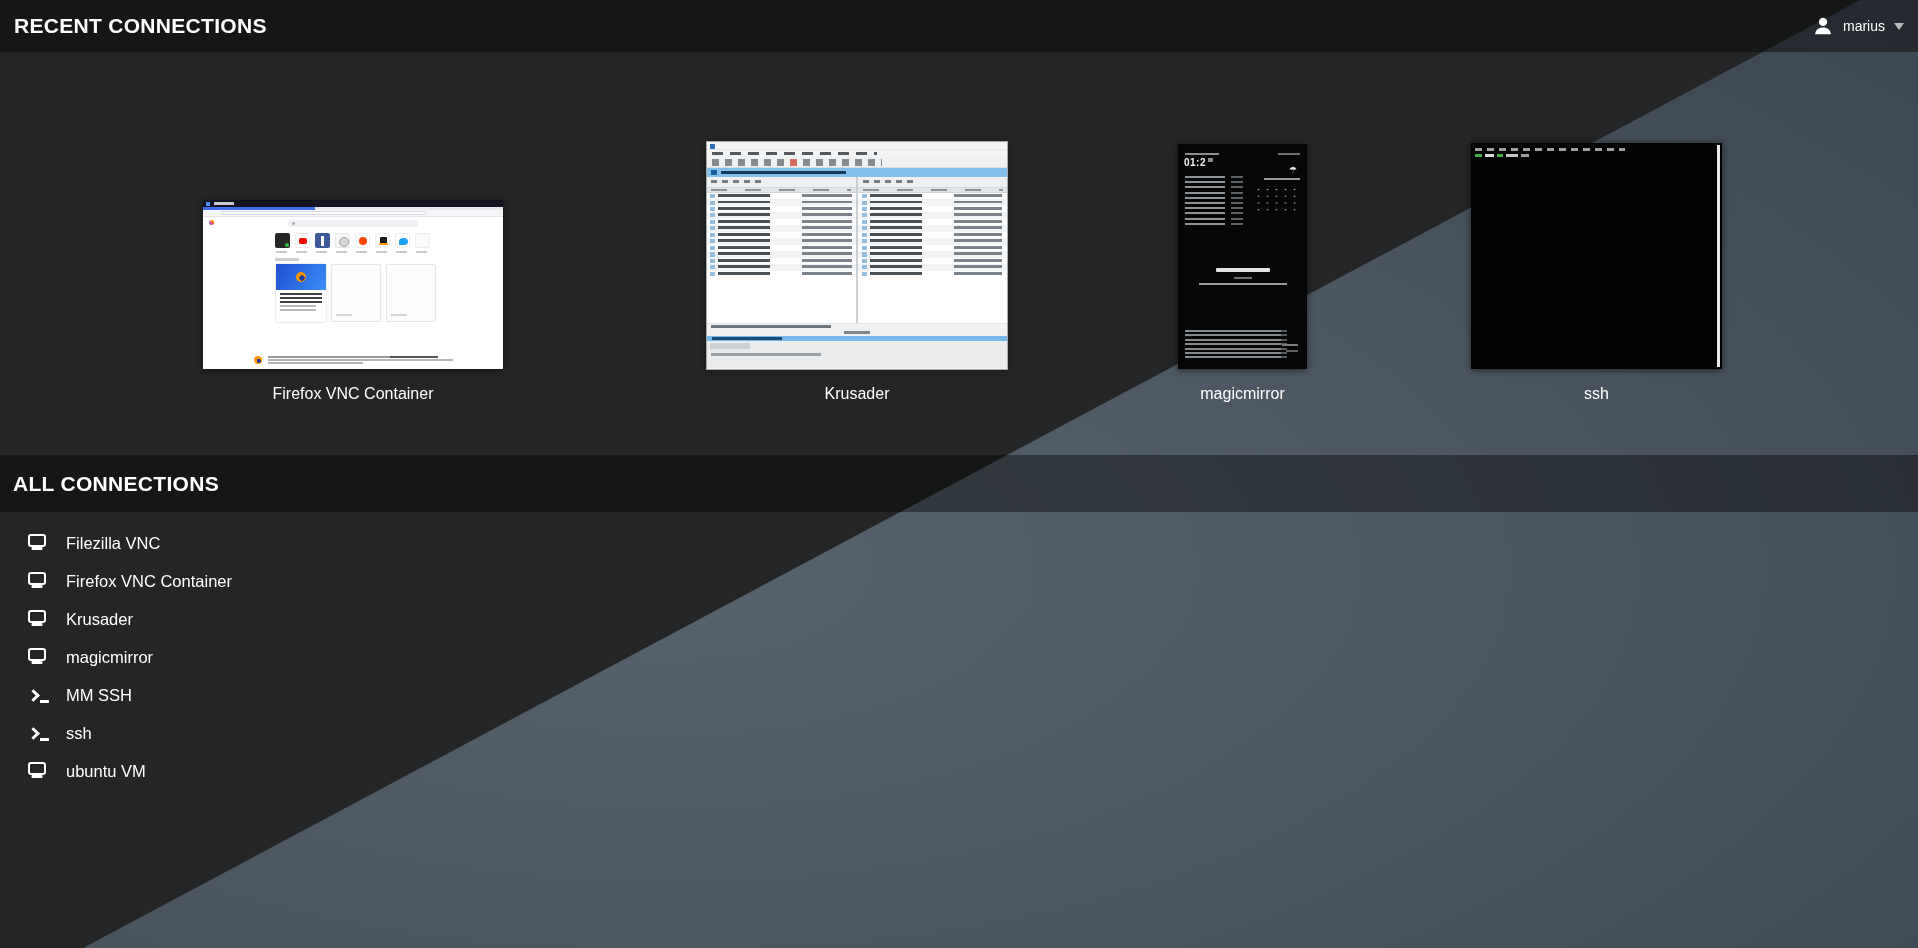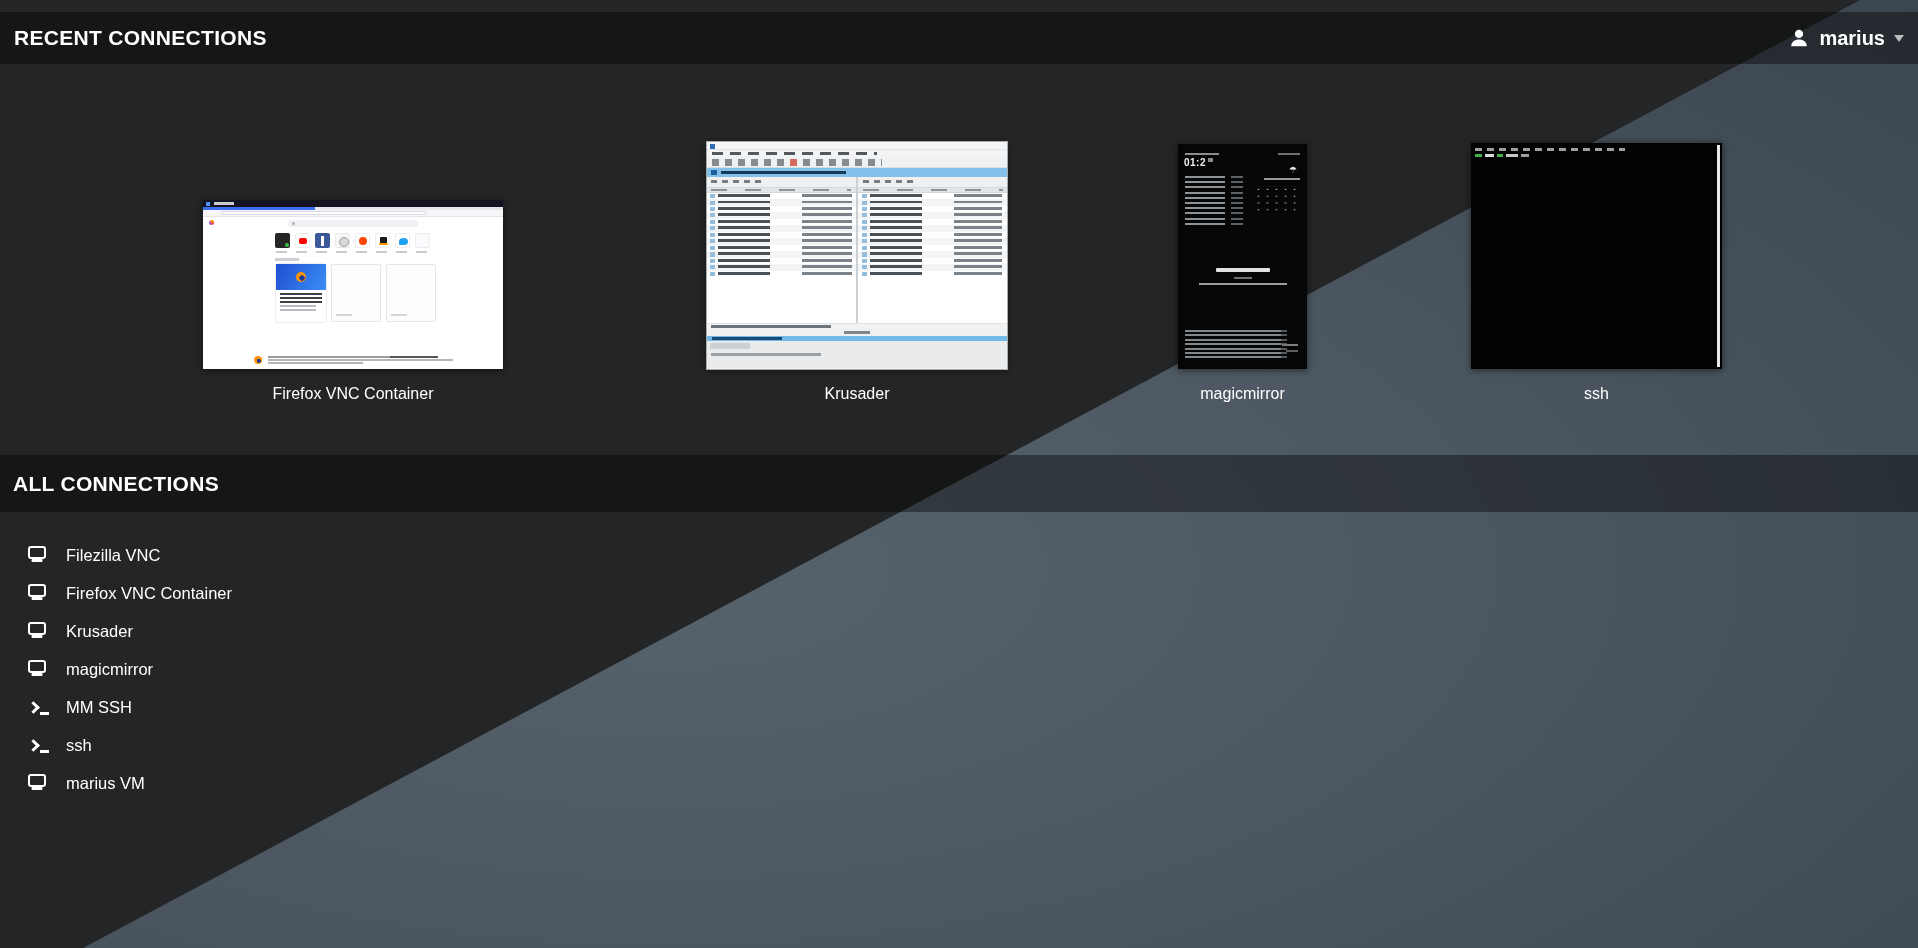--- a/index.html
+++ b/index.html
@@ -6,27 +6,27 @@
   html,body { width:1918px; height:948px; overflow:hidden; }
   body { position:relative; background:#242526; font-family:"Liberation Sans",sans-serif; }
   i,div,span { display:block; }
 
   
   .bg-slate { position:absolute; inset:0;
     background:radial-gradient(ellipse at 35% 60%, #57636c 0%, #4c5761 45%, #3c4650 100%);
     clip-path:polygon(96.98% 0, 100% 0, 100% 100%, 4.33% 100%); }
 
   
-  .top-bar { position:absolute; top:12px; left:0; right:0; height:52px;
+  .top-bar { position:absolute; top:0; left:0; right:0; height:52px;
     background:rgba(0,0,0,0.40); display:flex; align-items:center;
     justify-content:space-between; padding:0 14px; z-index:5; }
   .bar-title { font-size:21px; font-weight:bold; color:#fff; letter-spacing:.3px; }
   .user-menu { display:flex; align-items:center; gap:9px; cursor:pointer; }
   .user-icon { width:22px; height:22px; }
-  .user-name { font-size:20px; font-weight:bold; color:#fff; }
+  .user-name { font-size:14px; font-weight:normal; color:#fff; }
   .caret { width:0; height:0; border:5px solid transparent; border-top:7px solid #b9bcbe; margin-top:6px; }
 
   
   .recent { position:absolute; top:52px; left:0; right:0; height:403px; z-index:3; }
   .connection { position:absolute; bottom:52px; display:flex; flex-direction:column; align-items:center; cursor:pointer; }
   .c-ff  { left:203px;  width:300px; }
   .c-kru { left:707px;  width:300px; }
   .c-mm  { left:1178px; width:129px; }
   .c-ssh { left:1471px; width:251px; }
   .thumb { position:relative; overflow:hidden; box-shadow:0 1px 7px rgba(0,0,0,0.55); }
@@ -167,21 +167,21 @@
     border:1px solid rgba(255,255,255,0.14); display:flex; align-items:center;
     padding:0 10px; gap:9px; }
   .mag-icon { width:10px; height:10px; border:2px solid #94979a; border-radius:50%; position:relative; flex:none; }
   .mag-icon::after { content:''; position:absolute; width:2px; height:6px; background:#94979a;
     left:9px; top:8px; transform:rotate(-45deg); }
   .filter-input { flex:1; background:transparent; border:none; outline:none; color:#d5d7d9;
     font-size:15px; font-family:"Liberation Sans",sans-serif; }
   .filter-input::placeholder { color:#96999c; }
 
   
-  .conn-list { position:absolute; top:536px; left:0; list-style:none; z-index:4; }
+  .conn-list { position:absolute; top:524px; left:0; list-style:none; z-index:4; }
   .conn-item { height:38px; display:flex; align-items:center; padding:0 40px 0 28px; cursor:pointer; width:max-content; }
   .type-icon { width:21px; height:19px; position:relative; flex:none; }
   .monitor-icon { position:absolute; left:0; top:0; width:18px; height:13px;
     border:2.5px solid #fff; border-radius:3px; }
   .monitor-icon::after { content:''; position:absolute; left:50%; transform:translateX(-50%);
     bottom:-5.5px; width:11px; height:3px; background:#fff; border-radius:1px; }
   .terminal-icon { position:absolute; left:0; top:1px; width:21px; height:16px; }
   .terminal-icon::before { content:''; position:absolute; left:1px; top:4px; width:6px; height:6px;
     border:3px solid #fff; border-left:none; border-bottom:none; transform:rotate(45deg); }
   .terminal-icon::after { content:''; position:absolute; right:0; bottom:0; width:9px; height:3px; background:#fff; }
@@ -348,15 +348,15 @@
   <li class="conn-item">
     <span class="type-icon">
         <i class="terminal-icon"></i>
       </span>
     <span class="conn-name">ssh</span>
   </li>
   <li class="conn-item">
     <span class="type-icon">
         <i class="monitor-icon"></i>
       </span>
-    <span class="conn-name">marius VM</span>
+    <span class="conn-name">ubuntu VM</span>
   </li>
 </ul>
 
 </body></html>

